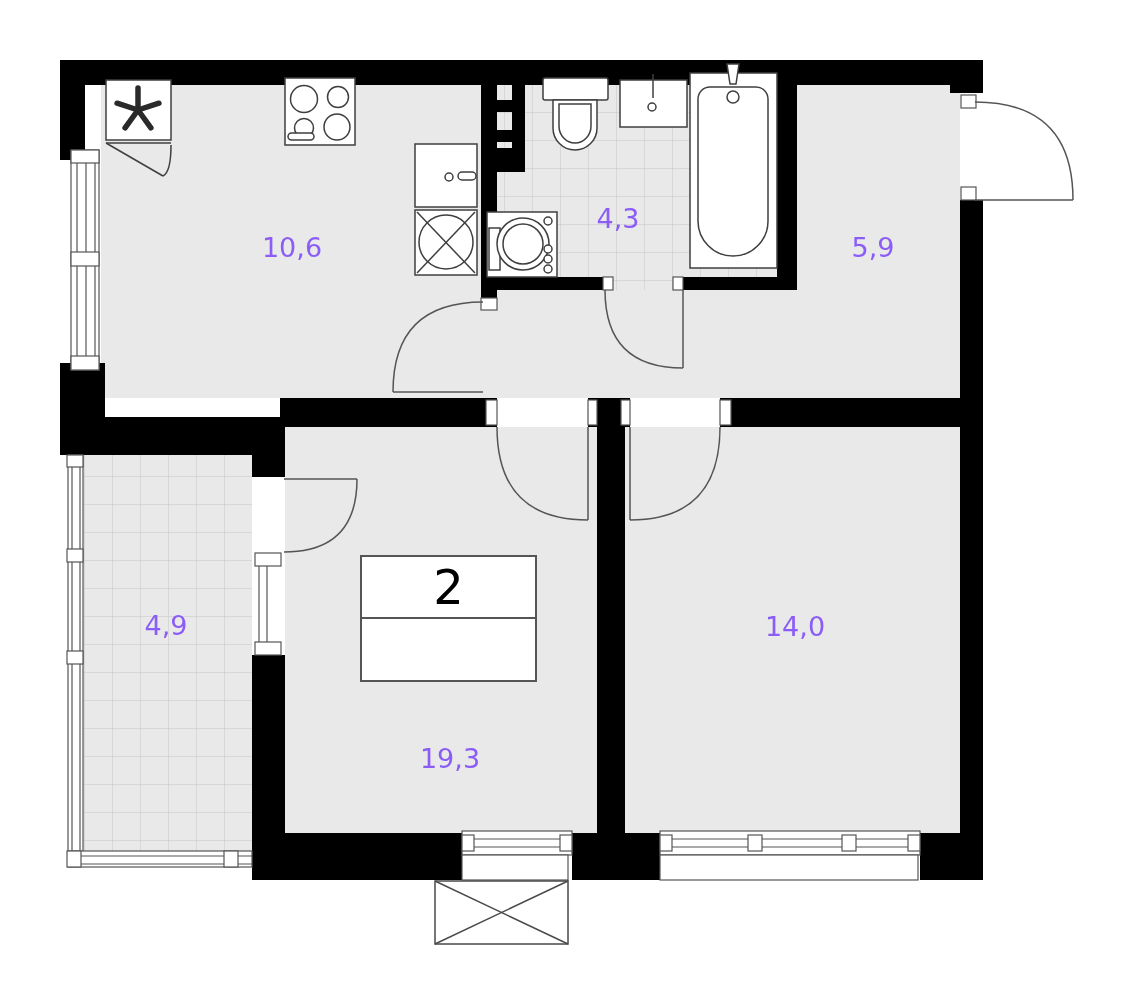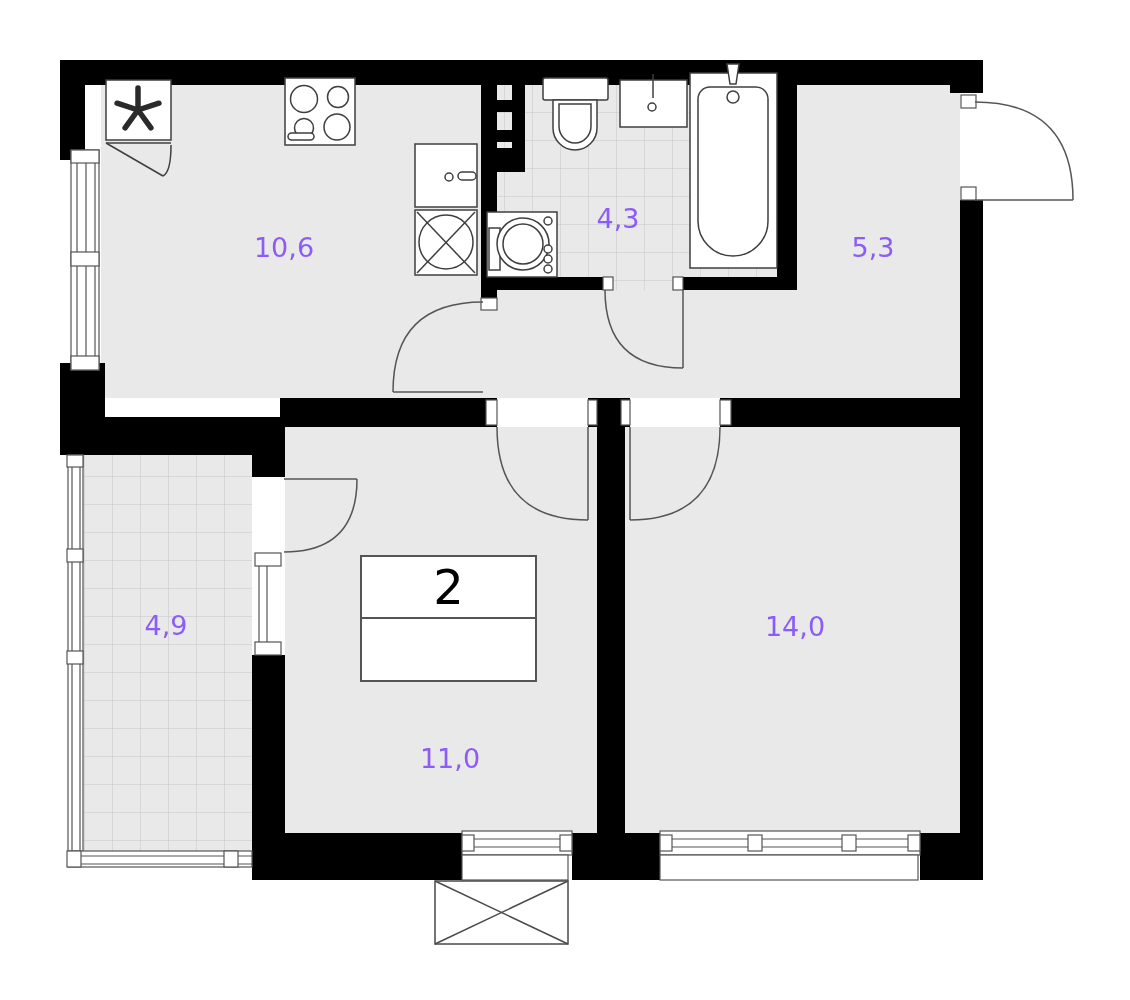--- a/index.html
+++ b/index.html
@@ -237,24 +237,24 @@
     </g>
 
     <g stroke="#4a4a4a">
       <rect x="435" y="881" width="133" height="63"></rect>
       <line x1="435" y1="881" x2="568" y2="944"></line>
       <line x1="568" y1="881" x2="435" y2="944"></line>
     </g>
   </g>
 </svg>
 
-<div class="room-label" style="left:284px;top:247px">10,6</div>
+<div class="room-label" style="left:292px;top:247px">10,6</div>
 <div class="room-label" style="left:618px;top:218px">4,3</div>
-<div class="room-label" style="left:873px;top:247px">5,3</div>
+<div class="room-label" style="left:873px;top:247px">5,9</div>
 <div class="room-label" style="left:166px;top:625px">4,9</div>
-<div class="room-label" style="left:450px;top:758px">11,0</div>
+<div class="room-label" style="left:450px;top:758px">19,3</div>
 <div class="room-label" style="left:795px;top:626px">14,0</div>
 
 <div id="info-box">
   <div id="info-rooms">2</div>
 </div>
 
 </div>
 
 </body></html>

